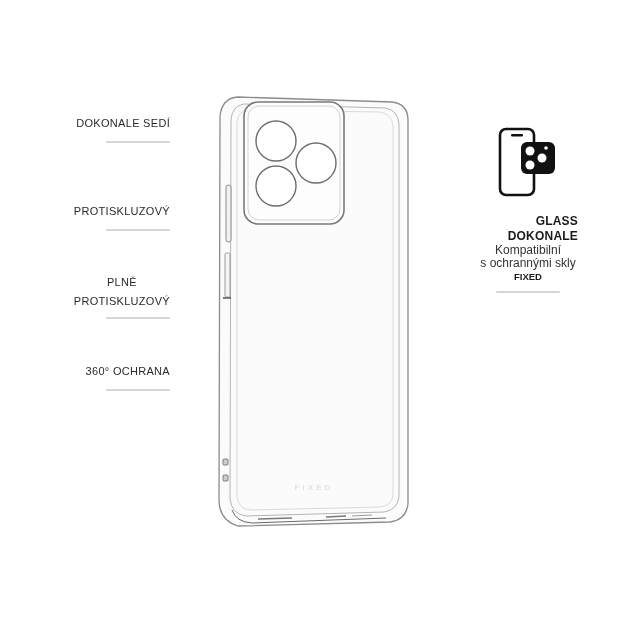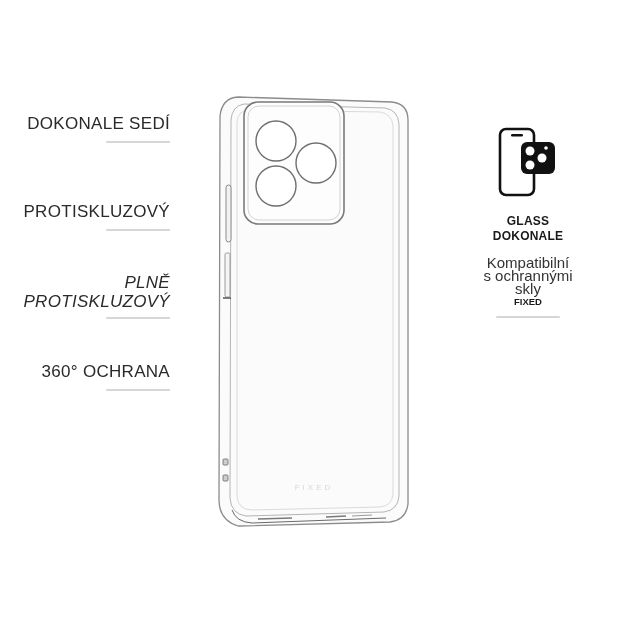--- a/index.html
+++ b/index.html
@@ -10,23 +10,23 @@
     body {
       width: 624px;
       height: 624px;
       position: relative;
       overflow: hidden;
       font-family: "Liberation Sans", "DejaVu Sans", sans-serif;
     }
     .feature {
       position: absolute;
       right: 454px;
-      text-align: right;
+      text-align: center;
       color: #2a2a2a;
-      font-size: 17px;
+      font-size: 11px;
       line-height: 19px;
       letter-spacing: 0.3px;
       font-stretch: condensed;
     }
     .feature .label-line {
       display: block;
       white-space: nowrap;
     }
     .divider {
       position: absolute;
@@ -51,24 +51,24 @@
       text-align: center;
       color: #1a1a1a;
     }
     .badge-title {
       font-weight: bold;
       font-size: 12px;
       line-height: 15px;
       letter-spacing: 0.2px;
     }
     .badge-desc {
-      font-size: 15px;
+      font-size: 12px;
       line-height: 13px;
       color: #333333;
-      margin-top: 12px;
+      margin-top: 0;
     }
     .badge-brand {
       font-weight: bold;
       font-size: 9.5px;
       line-height: 13px;
       color: #1a1a1a;
     }
   </style>
 </head>
 <body>
@@ -77,21 +77,21 @@
   <div class="feature" style="top:114px;">
     <span class="label-line">DOKONALE SEDÍ</span>
   </div>
   <div class="divider left-divider" style="top:141px;"></div>
 
   <div class="feature" style="top:202px;">
     <span class="label-line">PROTISKLUZOVÝ</span>
   </div>
   <div class="divider left-divider" style="top:229px;"></div>
 
-  <div class="feature" style="top:273px;font-style:italic;">
+  <div class="feature" style="top:273px;">
     <span class="label-line">PLNĚ</span>
     <span class="label-line">PROTISKLUZOVÝ</span>
   </div>
   <div class="divider left-divider" style="top:317px;"></div>
 
   <div class="feature" style="top:362px;margin-left:24px;">
     <span class="label-line">360° OCHRANA</span>
   </div>
   <div class="divider left-divider" style="top:389px;"></div>
 </div>
@@ -130,21 +130,21 @@
 <div class="badge">
   <svg width="70" height="75" viewBox="0 0 70 75" style="display:block;margin:0 auto 0 12px;">
     <rect x="10" y="4" width="34" height="66" rx="6" ry="6" fill="#ffffff" stroke="#111" stroke-width="2.6"></rect>
     <rect x="21" y="9" width="12" height="2.5" rx="1.2" fill="#111"></rect>
     <rect x="31" y="17" width="34" height="32" rx="6" ry="6" fill="#111"></rect>
     <circle cx="40" cy="26" r="4.5" fill="#ffffff"></circle>
     <circle cx="52" cy="33" r="4.5" fill="#ffffff"></circle>
     <circle cx="40" cy="40" r="4.5" fill="#ffffff"></circle>
     <circle cx="56" cy="23" r="1.8" fill="#ffffff"></circle>
   </svg>
-  <div class="badge-title" style="margin-top:14px;">
+  <div class="badge-title" style="margin-top:14px;text-align:right;">
     <div>GLASS</div>
     <div>DOKONALE</div>
   </div>
   <div class="badge-desc">
     <div>Kompatibilní</div>
     <div>s ochrannými skly</div>
   </div>
   <div class="badge-brand">FIXED</div>
   <div class="divider" style="position:static;width:64px;margin:8px auto 0;"></div>
 </div>

